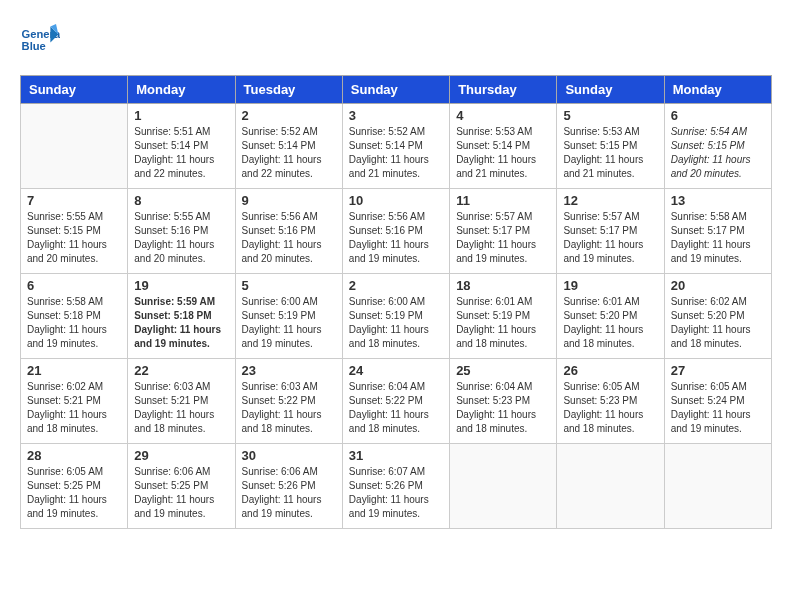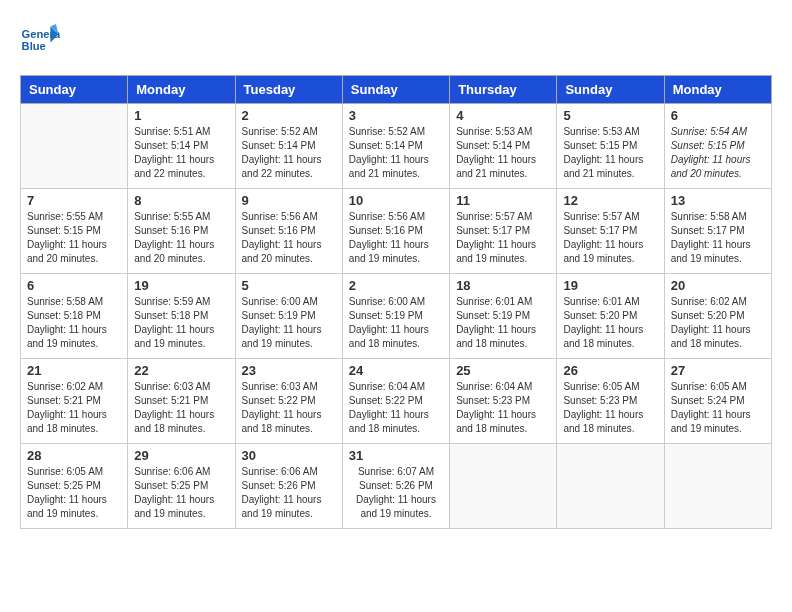--- a/index.html
+++ b/index.html
@@ -210,21 +210,21 @@
       <tr>
         <td>
           <div class="day-number">6</div>
           <div class="day-info" style="white-space: pre-line;">Sunrise: 5:58 AM
 Sunset: 5:18 PM
 Daylight: 11 hours
 and 19 minutes.</div>
         </td>
         <td>
           <div class="day-number">19</div>
-          <div class="day-info" style="white-space: pre-line;">Sunrise: 5:59 AM
+          <div class="day-info" style="white-space: pre-line; font-weight: bold;">Sunrise: 5:59 AM
 Sunset: 5:18 PM
 Daylight: 11 hours
 and 19 minutes.</div>
         </td>
         <td>
           <div class="day-number">5</div>
           <div class="day-info" style="white-space: pre-line;">Sunrise: 6:00 AM
 Sunset: 5:19 PM
 Daylight: 11 hours
 and 19 minutes.</div>
@@ -326,21 +326,21 @@
         </td>
         <td>
           <div class="day-number">30</div>
           <div class="day-info" style="white-space: pre-line;">Sunrise: 6:06 AM
 Sunset: 5:26 PM
 Daylight: 11 hours
 and 19 minutes.</div>
         </td>
         <td>
           <div class="day-number">31</div>
-          <div class="day-info" style="white-space: pre-line; text-align: center;">Sunrise: 6:07 AM
+          <div class="day-info" style="white-space: pre-line;">Sunrise: 6:07 AM
 Sunset: 5:26 PM
 Daylight: 11 hours
 and 19 minutes.</div>
         </td>
         <td class="empty-cell"></td>
         <td class="empty-cell"></td>
         <td class="empty-cell"></td>
       </tr>
     </tbody>
 </table>

